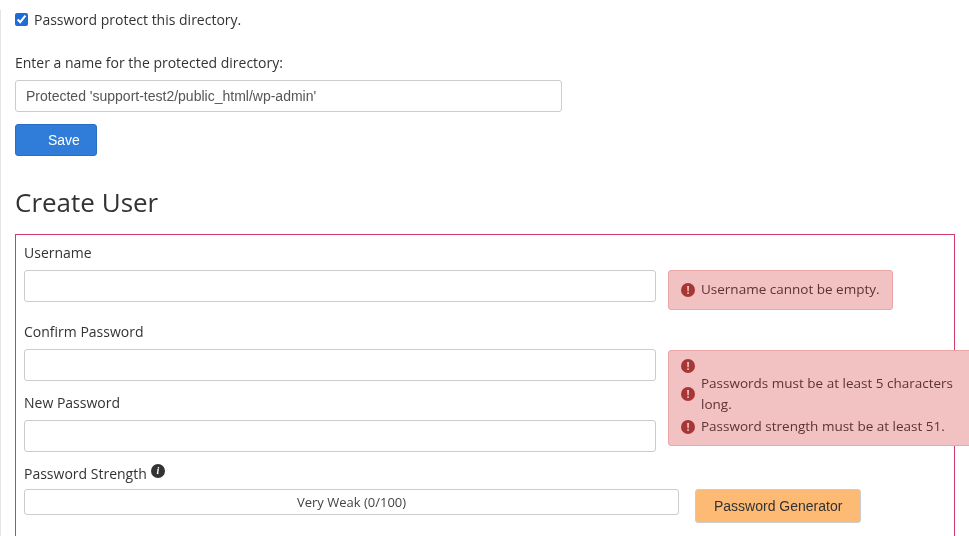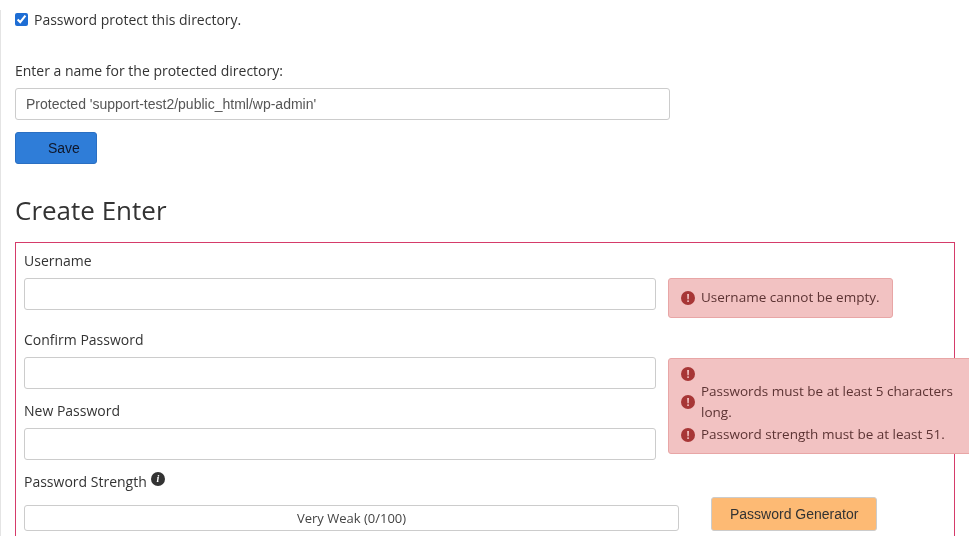--- a/index.html
+++ b/index.html
@@ -18,61 +18,61 @@
     .left-rail {
       border-left: 1px solid #e4e4e4;
       padding-left: 0;
       margin-left: -14px;
       padding-left: 14px;
     }
     .checkbox-row {
       display: flex;
       align-items: center;
       gap: 6px;
-      margin-bottom: 32px;
+      margin-bottom: 24px;
     }
     input[type="checkbox"] {
       width: 13px;
       height: 13px;
       accent-color: #1e6dd4;
     }
     .checkbox-label {
       font-size: 14px;
       color: #333;
     }
     .field-label {
       font-weight: 400;
       color: #333;
       margin-bottom: 8px;
       display: block;
       font-size: 14px;
     }
     .text-input {
-      width: 655px;
+      width: 547px;
       max-width: 100%;
       padding: 7px 10px;
       border: 1px solid #ccc;
       border-radius: 3px;
       font-size: 14px;
       color: #555;
       background: #fff;
     }
     .text-input-wide {
       width: 632px;
     }
     .btn {
       padding: 7px 16px;
       border-radius: 3px;
       font-size: 14px;
       cursor: pointer;
       border: 1px solid transparent;
     }
     .btn-primary {
       background: #2f7dd8;
-      color: #0f172a;
+      color: #ffffff;
       border-color: #2a6fc2;
       padding-left: 32px;
     }
     .btn-default {
       background: #fdba74;
       color: #333;
       border: 1px solid #ccc;
       padding: 8px 18px;
     }
     .top-block {
@@ -130,22 +130,22 @@
       font-weight: 700;
       align-items: center;
       justify-content: center;
       flex-shrink: 0;
     }
     .input-col {
       flex: 0 0 632px;
     }
     .strength-row {
       display: flex;
-      align-items: flex-end;
-      gap: 32px;
+      align-items: flex-start;
+      gap: 16px;
     }
     .strength-meter {
       width: 655px;
       border: 1px solid #ccc;
       border-radius: 3px;
       text-align: center;
       font-size: 13px;
       color: #444;
       padding: 3px 0;
       background: #fff;
@@ -190,21 +190,21 @@
     </div>
 
     <label class="field-label">Enter a name for the protected directory:</label>
     <input type="text" class="text-input" value="Protected 'support-test2/public_html/wp-admin'" style="">
 
     <div>
       <button class="btn btn-primary">Save</button>
     </div>
   </div>
 
-  <h2 class="section-heading">Create Enter</h2>
+  <h2 class="section-heading">Create User</h2>
 
   <div class="boxed">
 
     <div class="form-row">
       <label class="field-label">Username</label>
       <div class="row-flex">
         <div class="input-col">
           <input type="text" class="text-input text-input-wide" value="" style="">
         </div>
         <div class="error-box">

